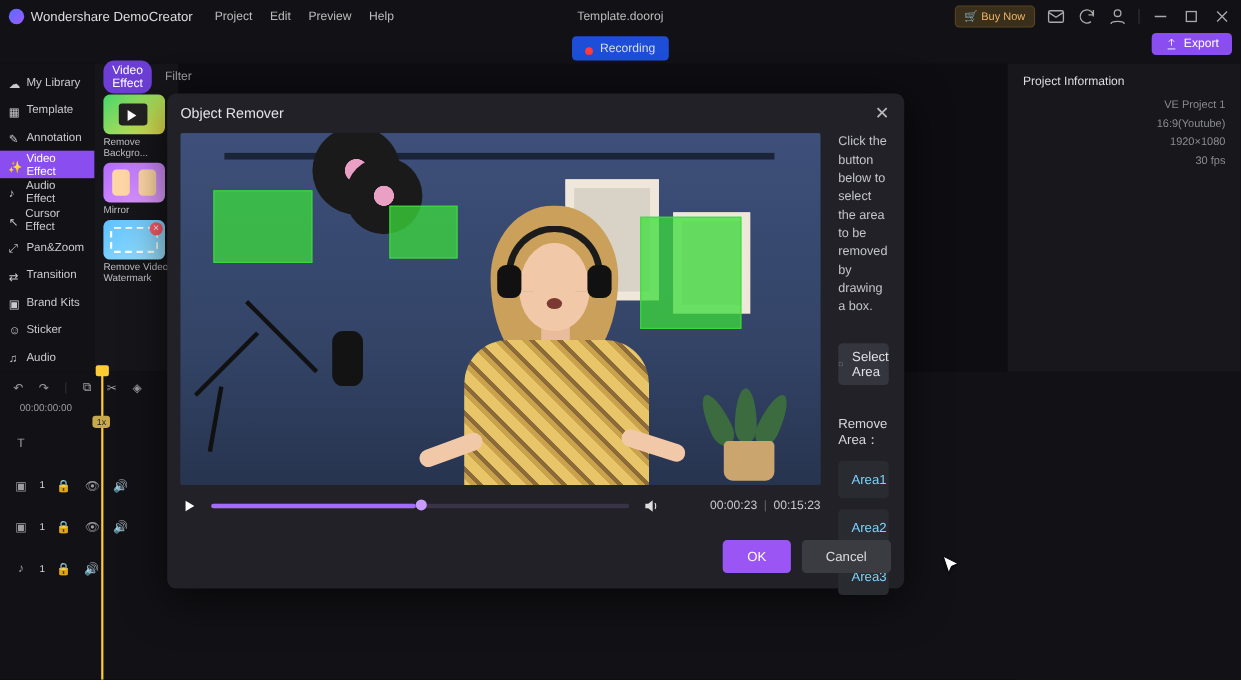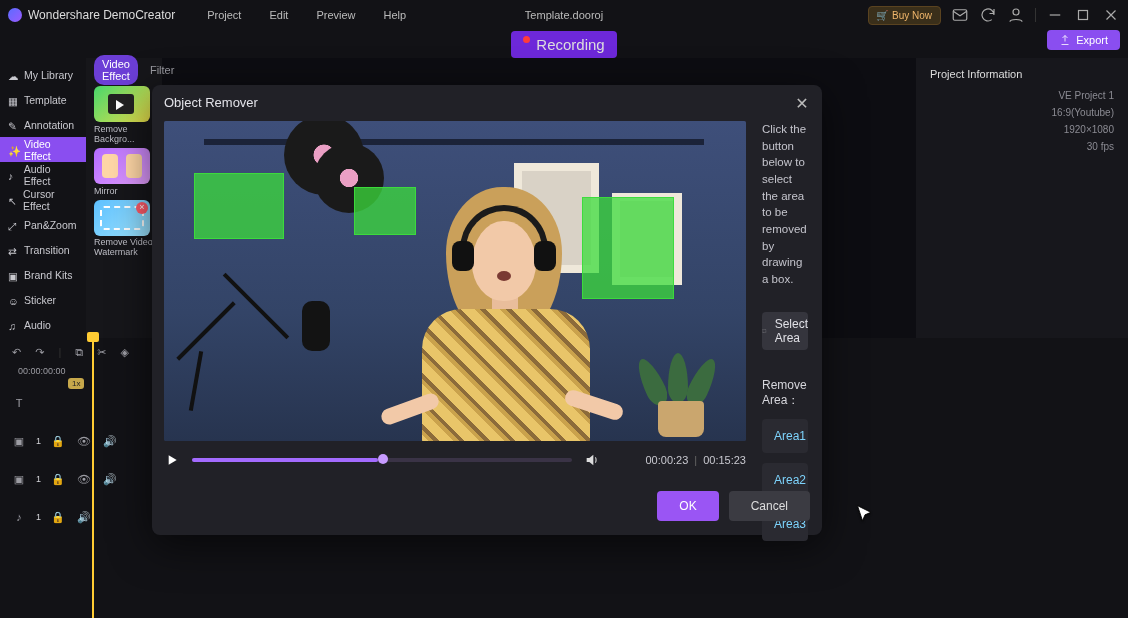--- a/index.html
+++ b/index.html
@@ -3,28 +3,28 @@
 <meta charset="utf-8">
 <style>
 * { box-sizing: border-box; margin:0; padding:0; font-family: -apple-system, "Segoe UI", Arial, sans-serif; }
 body { width:1128px; height:618px; background:#0d0d12; color:#d5d5da; font-size:11px; overflow:hidden; position:relative;}
 
 
 #topbar { height:30px; display:flex; align-items:center; padding:0 8px; color:#ccc; background:#121216;}
 #topbar .brand { display:flex; align-items:center; gap:6px; font-size:12px; color:#ddd;}
 #topbar .logo { width:14px; height:14px; border-radius:50%; background:linear-gradient(135deg,#5b6cff,#9a5bff);}
 #topbar .menus { display:flex; gap:16px; margin-left:20px; font-size:11px; color:#bbb;}
-#topbar .menus span { cursor:pointer;margin-left:12px;}
+#topbar .menus span { cursor:pointer;}
 #topbar .center { position:absolute; left:50%; transform:translateX(-50%); font-size:11px; color:#bbb;}
 #topbar .right { margin-left:auto; display:flex; align-items:center; gap:10px;}
 .buy { background:#3a2f1a; color:#f0b66b; border:1px solid #5a4320; border-radius:4px; padding:3px 8px; font-size:10px;}
 .winbtn { width:18px; height:18px; display:flex; align-items:center; justify-content:center; color:#aaa;}
 
 #subbar { height:28px; display:flex; align-items:center; justify-content:center; background:#121216;}
-.record { background:#6d28d9; border-radius:4px; padding:5px 12px; font-size:15px; color:#ddd; display:flex; align-items:flex-start; gap:6px;}
+.record { background:#1d4ed8; border-radius:4px; padding:5px 12px; font-size:11px; color:#ddd; display:flex; align-items:flex-end; gap:6px;}
 .record::before { content:''; width:7px; height:7px; border-radius:50%; background:#ff3b3b;}
 .export { position:absolute; right:8px; top:30px; height:20px; background:#8a4ef0; color:#fff; border-radius:4px; padding:0 12px; font-size:11px; display:flex; align-items:center; gap:5px;}
 
 
 #projpanel { position:absolute; right:0; top:58px; width:212px; height:280px; background:#17171c; padding:10px 14px; font-size:11px;}
 #projpanel h4 { font-size:11px; font-weight:500; color:#ddd; margin-bottom:10px;}
 #projpanel .row { display:flex; justify-content:flex-end; color:#8b8b93; margin:6px 0; font-size:10px;}
 
 
 #sidebar { position:absolute; left:0; top:58px; width:86px; background:#121216; height:280px; padding-top:4px;}
@@ -48,21 +48,21 @@
 #tlruler { height:18px; position:relative; margin-left:8px;}
 #tltime { position:absolute; left:10px; top:0; font-size:9px; color:#9c9ca3;}
 #tracks { position:absolute; left:0; top:46px; right:0; bottom:0;}
 .trk { height:38px; display:flex; align-items:center; gap:8px; padding-left:10px;}
 .tbtn { width:18px; height:18px; border-radius:3px; color:#9c9ca3; display:flex; align-items:center; justify-content:center;}
 .lane { flex:1; height:28px; position:relative;}
 .clip { position:absolute; left:80px; top:0; width:62px; height:30px; border-radius:4px; overflow:hidden; border:1px solid #7d6bff;}
 .clip .lbl { position:absolute; top:0; left:0; right:0; font-size:8px; background:rgba(120,90,255,0.85); color:#fff; padding:1px 3px;}
 .playhead { position:absolute; left:92px; top:0; bottom:0; width:2px; background:#ffcc33; z-index:5;}
 .playhead::before { content:''; position:absolute; top:-6px; left:-5px; width:12px; height:10px; background:#ffcc33; border-radius:2px;}
-.parentlabel { position:absolute; left:68px; top:40px; font-size:8px; background:#c7a84b; color:#222; padding:1px 4px; border-radius:3px; z-index:6;}
+.parentlabel { position:absolute; left:84px; top:40px; font-size:8px; background:#c7a84b; color:#222; padding:1px 4px; border-radius:3px; z-index:6;}
 
 
 #modal { position:absolute; left:152px; top:85px; width:670px; height:450px; background:#212127; border-radius:8px; box-shadow:0 10px 40px rgba(0,0,0,0.6); z-index:100;}
 #mtitle { position:absolute; left:12px; top:10px; font-size:13px; color:#e2e2e8;}
 #mclose { position:absolute; right:10px; top:8px; width:20px; height:20px; color:#bbb; cursor:pointer; display:flex; align-items:center; justify-content:center; font-size:16px;}
 
 #preview { position:absolute; left:12px; top:36px; width:582px; height:320px; border-radius:2px; overflow:hidden; background:#2a3550;}
 
 .wall { position:absolute; inset:0; background:linear-gradient(180deg,#3e4f7a 0%,#334467 60%,#27344f 100%);}
 .shelf { position:absolute; left:40px; top:0; width:500px; height:6px; background:#1b2339;}

